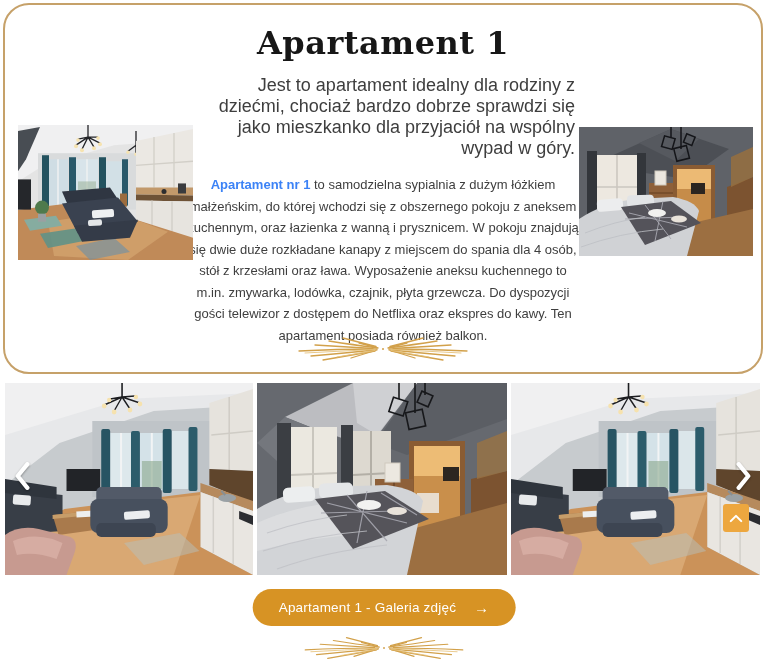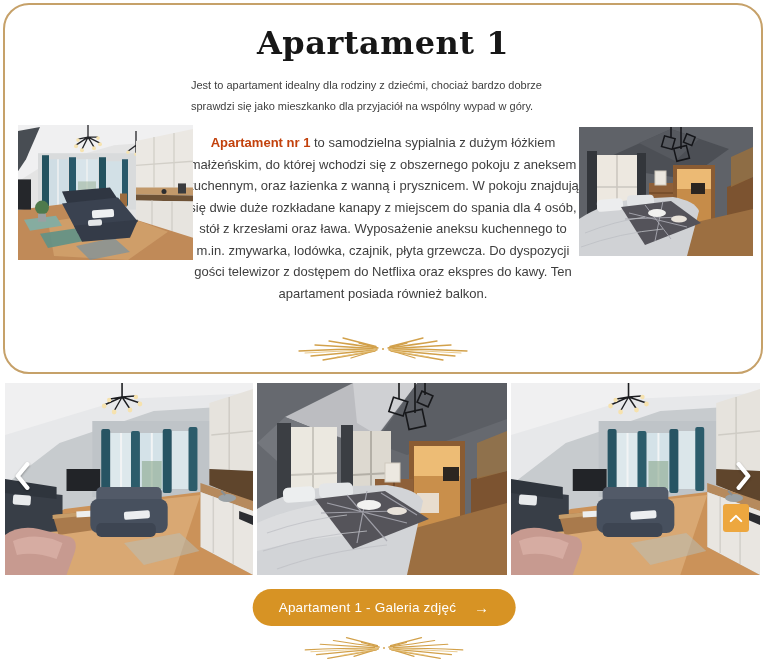--- a/index.html
+++ b/index.html
@@ -16,28 +16,28 @@
     box-sizing:border-box; background:#fff;
     border:2px solid var(--card-border,#c6a169);
     border-radius:26px;
   }
   .page-title {
     margin:19px 0 8px 0; text-align:center;
     font-family:"DejaVu Serif", serif; font-weight:700;
     font-size:32px; letter-spacing:0.5px; color:#171717;
   }
   .intro-text {
-    width:384px; margin:13px auto 0; text-align:left;
-    font-size:11px; line-height:21px; color:#3e3e3e;
+    width:384px; margin:13px auto 0; text-align:right;
+    font-size:18px; line-height:21px; color:#3e3e3e;
   }
   .desc-text {
     width:398px; margin:15px auto 0; text-align:center;
     font-size:13px; line-height:21.5px; color:#3e3e3e;
   }
-  .desc-text b { color:#c2410c; }
+  .desc-text b { color:#3b82f6; }
 
   .photo { position:absolute; overflow:hidden; background:#888; }
   .photo svg { display:block; width:100%; height:100%; }
   .photo-left  { left:13px;  top:120px; width:175px; height:135px; }
   .photo-right { left:574px; top:122px; width:174px; height:129px; }
 
   .divider { position:absolute; left:50%; transform:translateX(-50%); }
   .divider svg { display:block; width:100%; height:100%; }
   .divider-top    { top:328px; width:178px; height:32px; }
   .divider-bottom { top:633px; width:178px; height:30px; }

